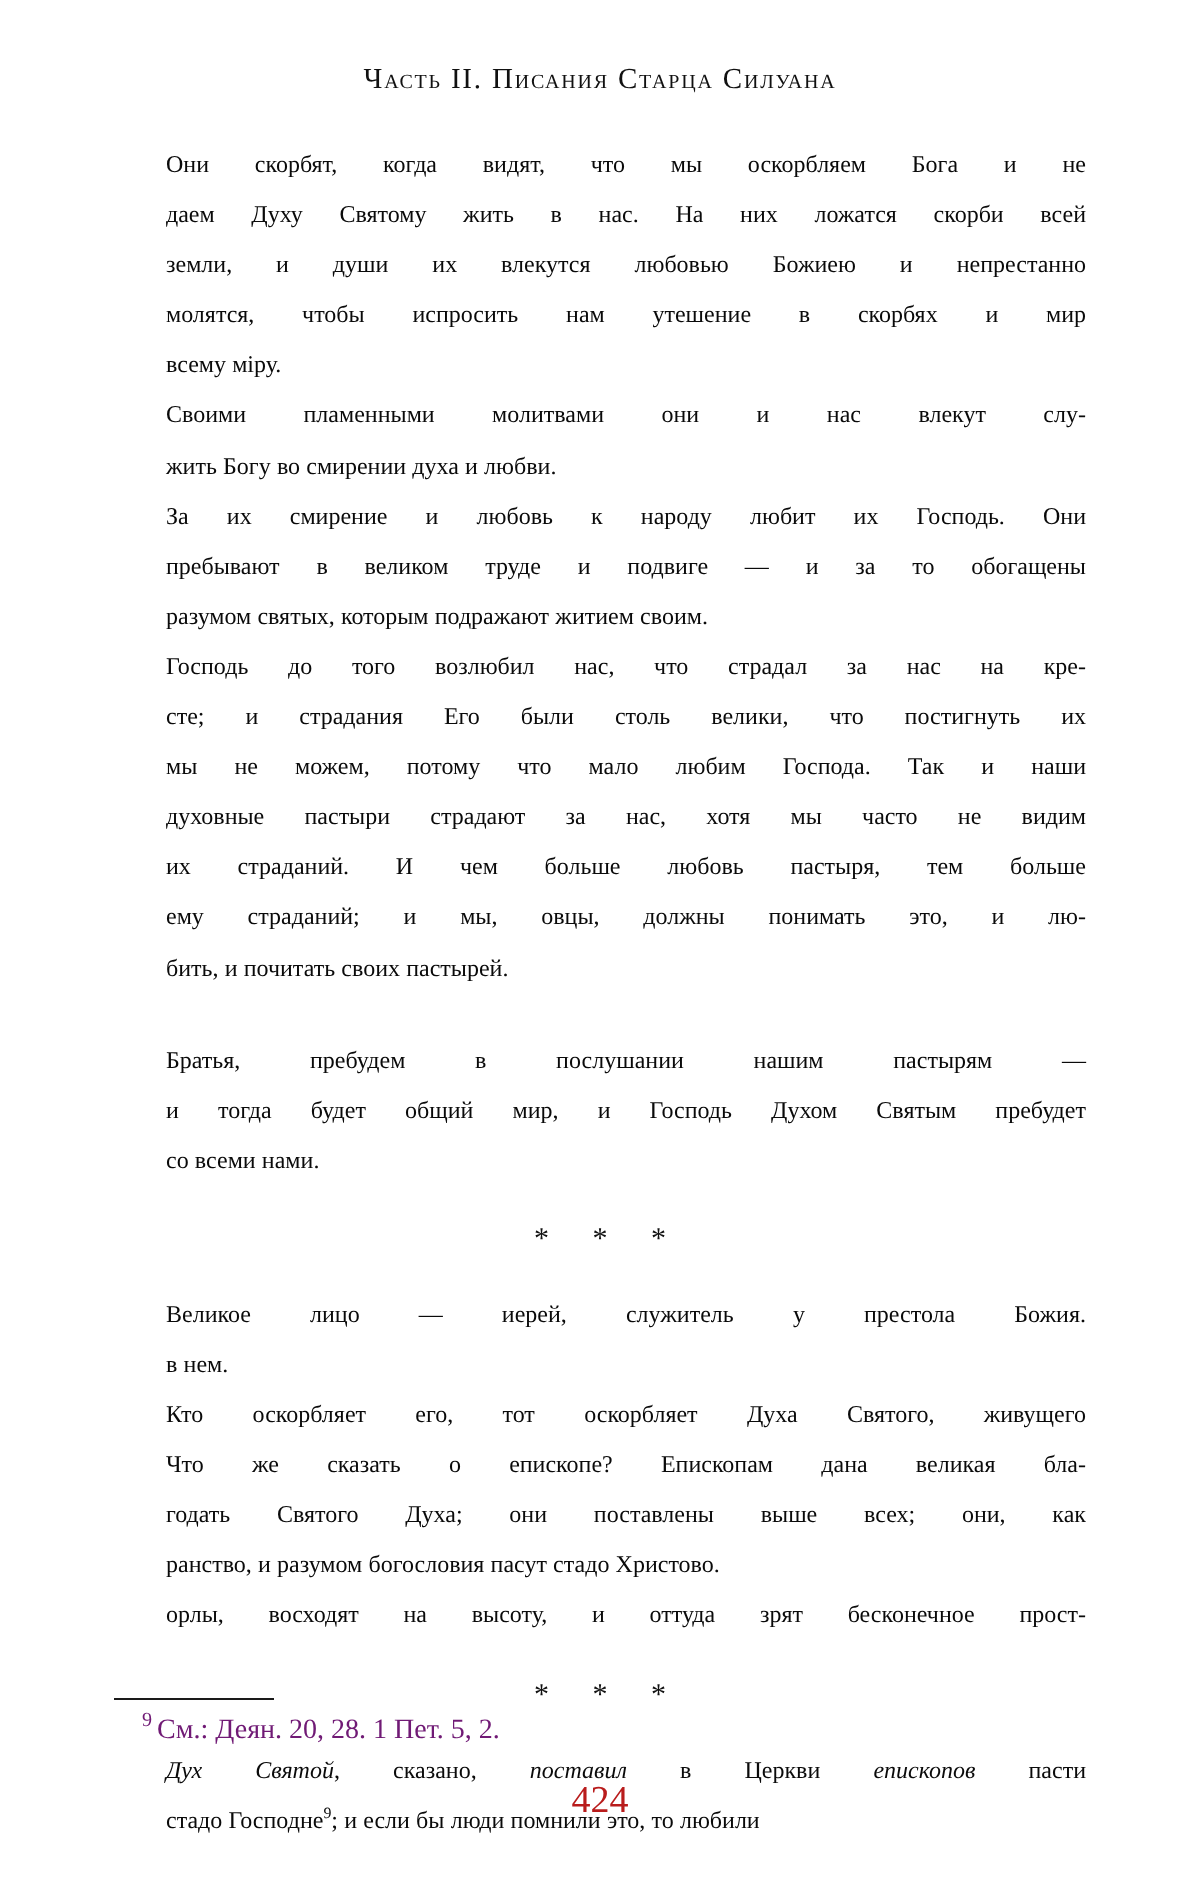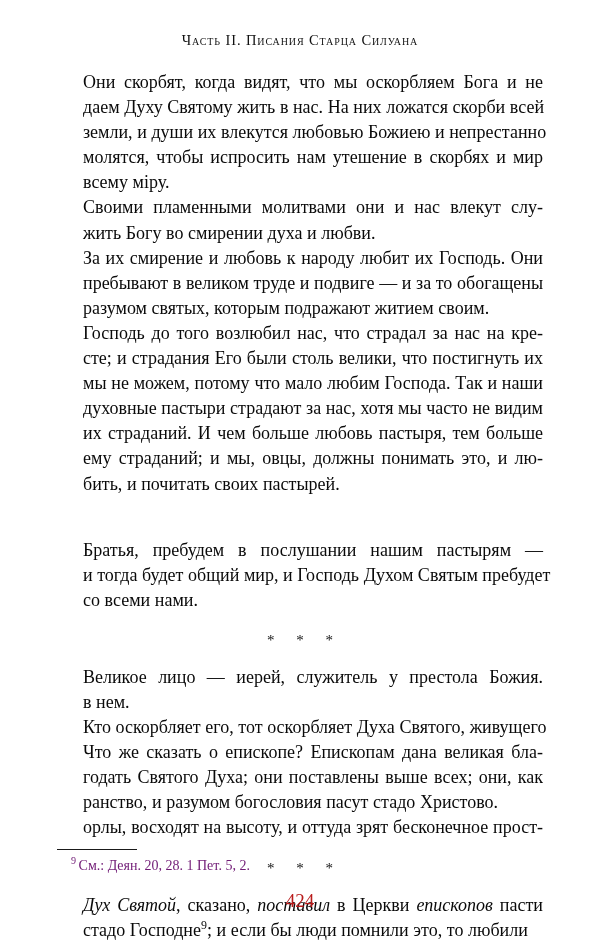--- a/index.html
+++ b/index.html
@@ -38,29 +38,29 @@
   
   .textblock {
     position: absolute;
     left: 57px;
     top: 70px;
     width: 486px;
   }
 
   p.para {
     margin: 0;
-    font-size: 18px;
+    font-size: 12px;
     line-height: 25.1px;
     text-align: justify;
     text-justify: inter-word;
     text-indent: 26px;
     hyphens: manual;
     word-spacing: 0.1px;
   }
-  p.para.gap-before { margin-top: 41px; }
+  p.para.gap-before { margin-top: 21px; }
 
   
   .ln {
     display: block;
     text-align: justify;
     text-align-last: justify;
     white-space: nowrap;
   }
   .ln.last {
     text-align-last: left;

